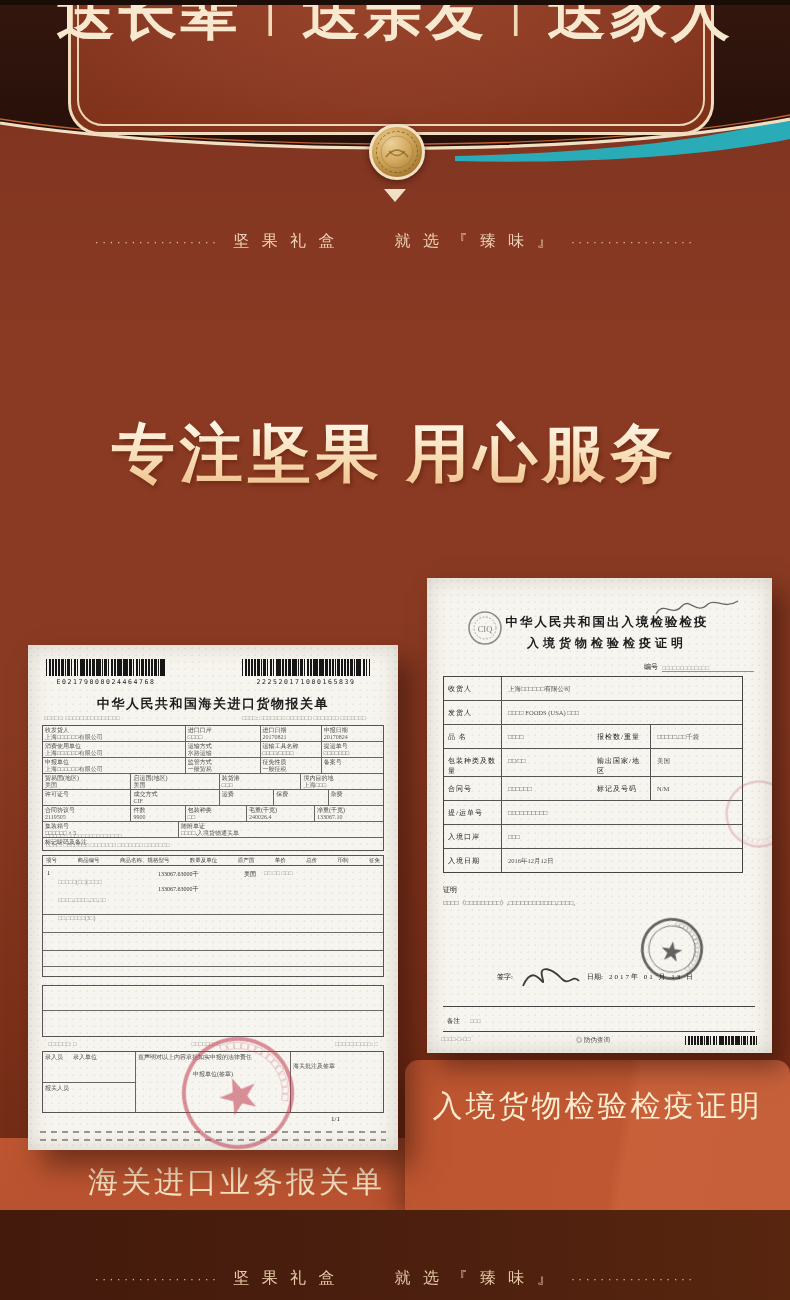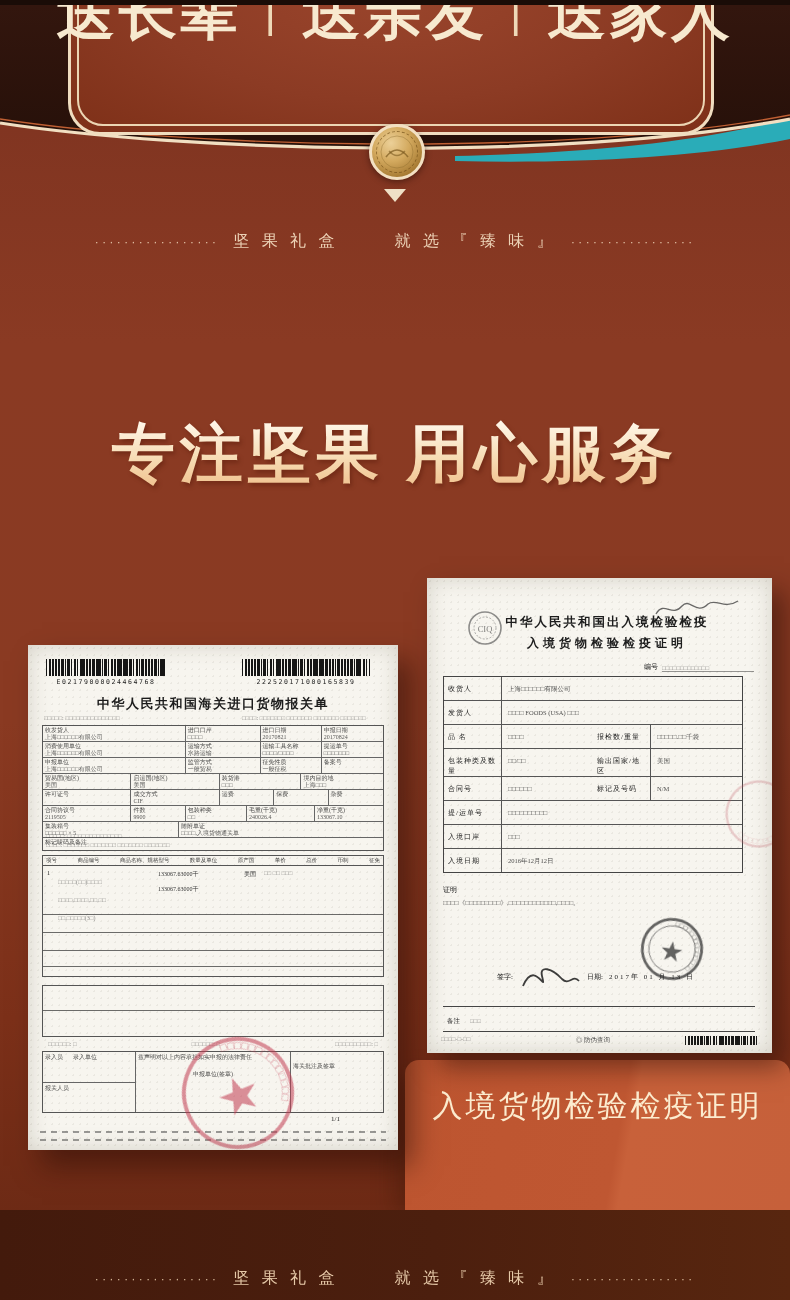--- a/index.html
+++ b/index.html
@@ -160,20 +160,23 @@
   <div class="tagline t-top">
     <span class="dots">·················</span>
     <span>坚 果 礼 盒</span>
     <span style="width:28px"></span>
     <span>就 选 『 臻 味 』</span>
     <span class="dots">·················</span>
   </div>
 
   <div class="hero-sub">专注坚果 用心服务</div>
 
+  <div class="panel panel-left">
+    <div class="panel-caption">海关进口业务报关单</div>
+  </div>
   <div class="panel panel-right">
     <div class="panel-caption">入境货物检验检疫证明</div>
   </div>
 
   <div class="doc doc-customs">
     <div class="barcode" style="position:absolute;left:18px;top:14px;width:120px;height:17px;"></div>
     <div style="position:absolute;left:18px;top:32px;width:120px;" class="bc-num">E02179000024464768</div>
     <div class="barcode" style="position:absolute;left:214px;top:14px;width:128px;height:17px;"></div>
     <div style="position:absolute;left:214px;top:32px;width:128px;" class="bc-num">222520171000165839</div>
 

